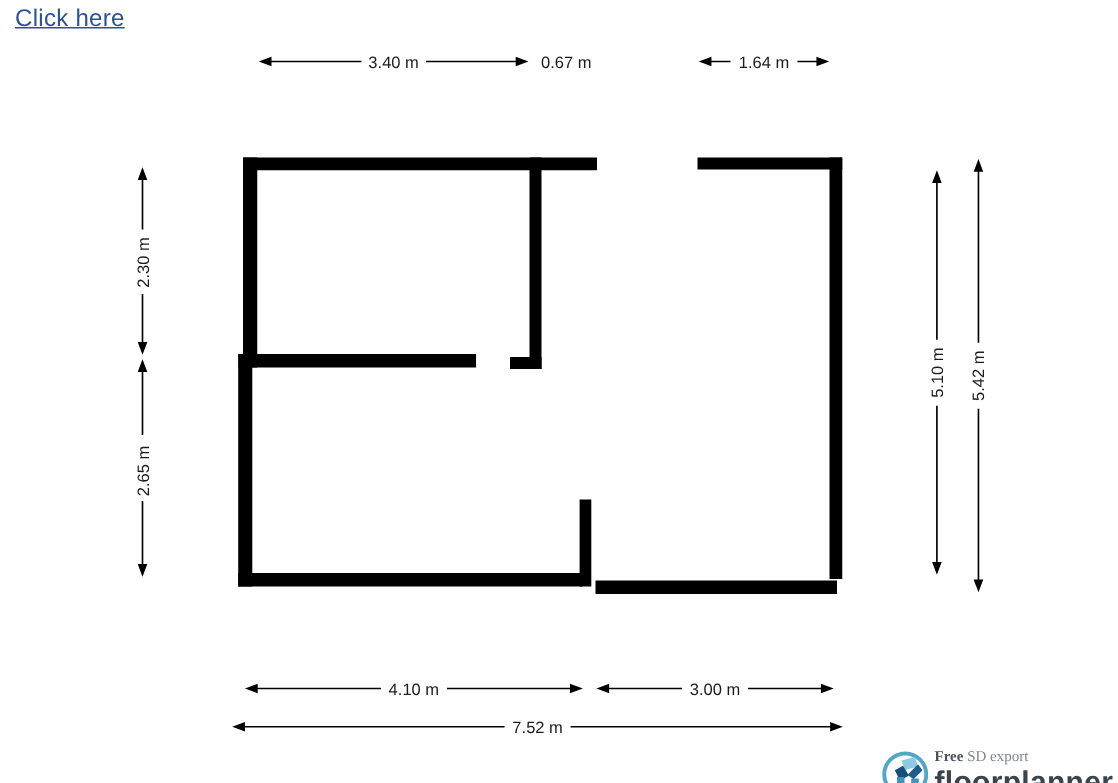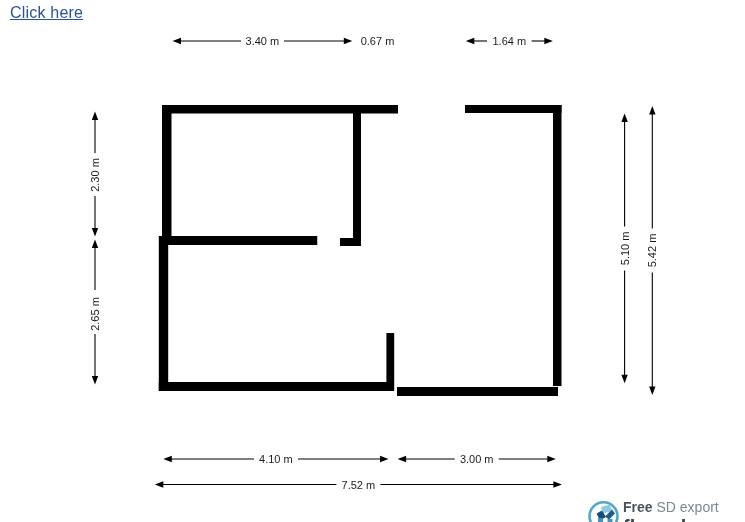--- a/index.html
+++ b/index.html
@@ -1,19 +1,19 @@
 <!DOCTYPE html>
 <html><head>
 <meta charset="utf-8">
 <style>
   html,body{margin:0;padding:0;background:#ffffff;}
   .page{position:relative;width:745px;height:522px;background:#ffffff;overflow:hidden;font-family:"Liberation Sans", sans-serif;}
   .clickhere{position:absolute;left:10px;top:4px;font-size:16px;letter-spacing:0.2px;color:#2a529a;text-decoration:underline;}
   .fptext{position:absolute;left:623px;top:499px;white-space:nowrap;}
-  .fptext .l1{font-size:14px;color:#7d888d;}
+  .fptext .l1{font-size:10px;color:#7d888d;font-family:Liberation Serif, serif;}
   .fptext .l1 b{color:#49545a;font-weight:bold;}
   .fptext .l2{font-size:20px;font-weight:bold;color:#39454c;letter-spacing:0.2px;margin-top:0.5px;}
   svg{filter:blur(0.45px);}
 </style>
 </head>
 <body>
 <div class="page">
 
 <a class="clickhere" href="#">Click here</a>
 

